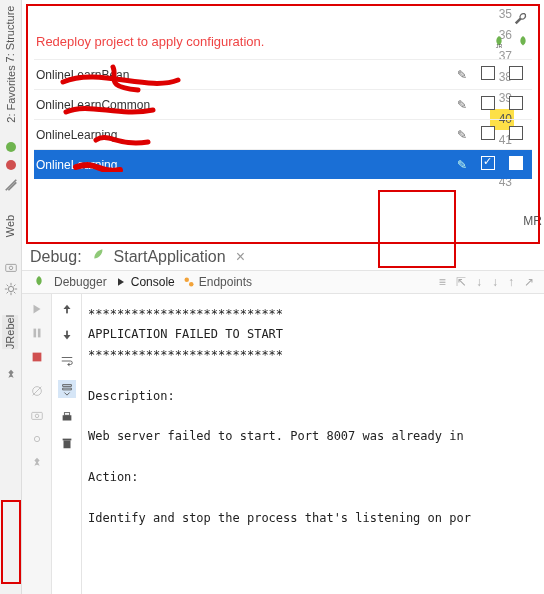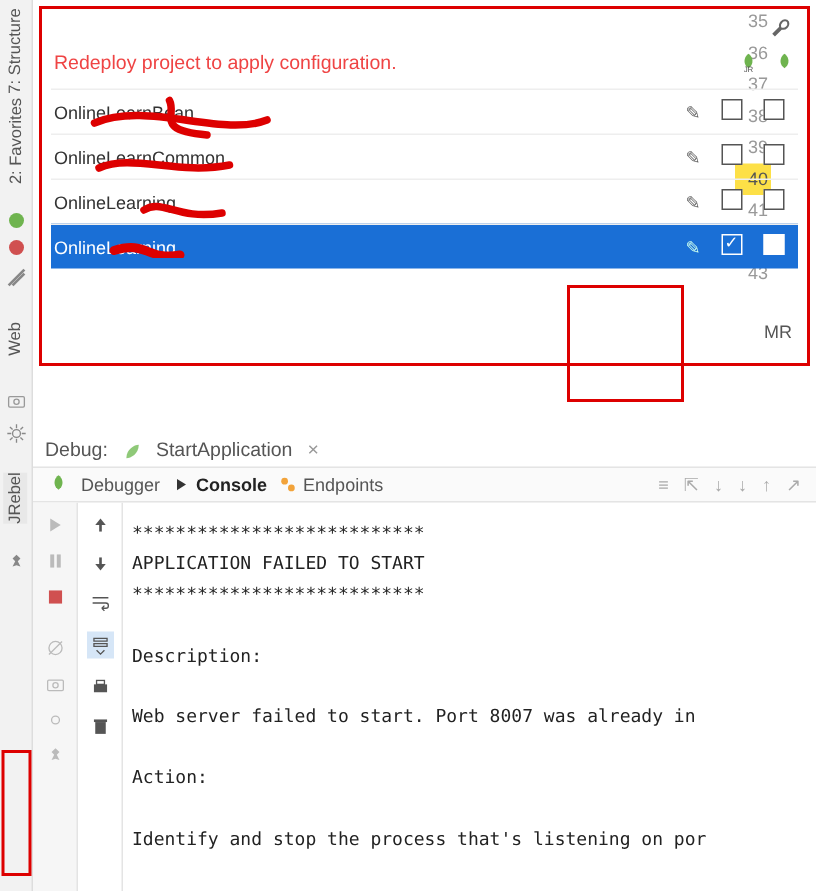--- a/index.html
+++ b/index.html
@@ -25,28 +25,28 @@
 .cbx { width: 14px; height: 14px; border: 1px solid #555; display: inline-block; background: #fff; }
 .cbx.ck { background: #1a6fd6; border-color: #fff; position: relative; }
 .cbx.ck::after { content: "✓"; color: #fff; font-size: 11px; position: absolute; top: -2px; left: 1px; }
 .row.sel { background: #1a6fd6; color: #fff; }
 .row.sel .edit { color: #cfe; }
 .scribble { position: absolute; pointer-events: none; }
 
 .gutter { position: absolute; right: 30px; top: 4px; width: 24px; text-align: right; font-size: 12px; color: #999; }
 .gutter div { height: 21px; line-height: 21px; padding-right: 2px; }
 .gutter .hl { background: #fde047; color: #555; }
-.mr { position: absolute; right: 16px; top: 214px; font-size: 12px; color: #555; }
-
-.dbgtabs { padding: 4px 8px; font-size: 13px; color: #555; display: flex; align-items: flex-end; gap: 10px; margin-top: 44px; }
+.mr { position: absolute; right: 2px; top: 214px; font-size: 12px; color: #555; }
+
+.dbgtabs { padding: 4px 8px; font-size: 16px; color: #555; display: flex; align-items: flex-start; gap: 10px; }
 .dbgtabs .close { color: #999; }
 
 .toolbar { display: flex; align-items: center; gap: 8px; padding: 4px 10px; border-top: 1px solid #e4e4e4; border-bottom: 1px solid #e4e4e4; background: #fafafa; }
 .toolbar .tab { display: flex; align-items: center; gap: 4px; color: #555; }
-.toolbar .tab.active { font-weight: bold; color: #222; }
+.toolbar .tab.active { font-weight: normal; color: #222; }
 .toolbar .iconrow { margin-left: auto; display: flex; gap: 10px; color: #aaa; }
 
 .consolewrap { display: flex; flex: 1; overflow: hidden; }
 .runcol { width: 30px; background: #f6f6f6; border-right: 1px solid #e4e4e4; display: flex; flex-direction: column; align-items: center; gap: 10px; padding-top: 8px; }
 .runcol .ic { width: 14px; height: 14px; color: #999; }
 .concol { width: 30px; border-right: 1px solid #e4e4e4; display: flex; flex-direction: column; align-items: center; gap: 12px; padding-top: 8px; }
 .concol .ic { width: 14px; height: 14px; color: #555; }
 .concol .sel { background: #d6e6f7; padding: 2px; }
 .console { flex: 1; font-family: Consolas, monospace; font-size: 12px; color: #222; padding: 10px 6px; white-space: pre; overflow: hidden; line-height: 1.7; }
 

